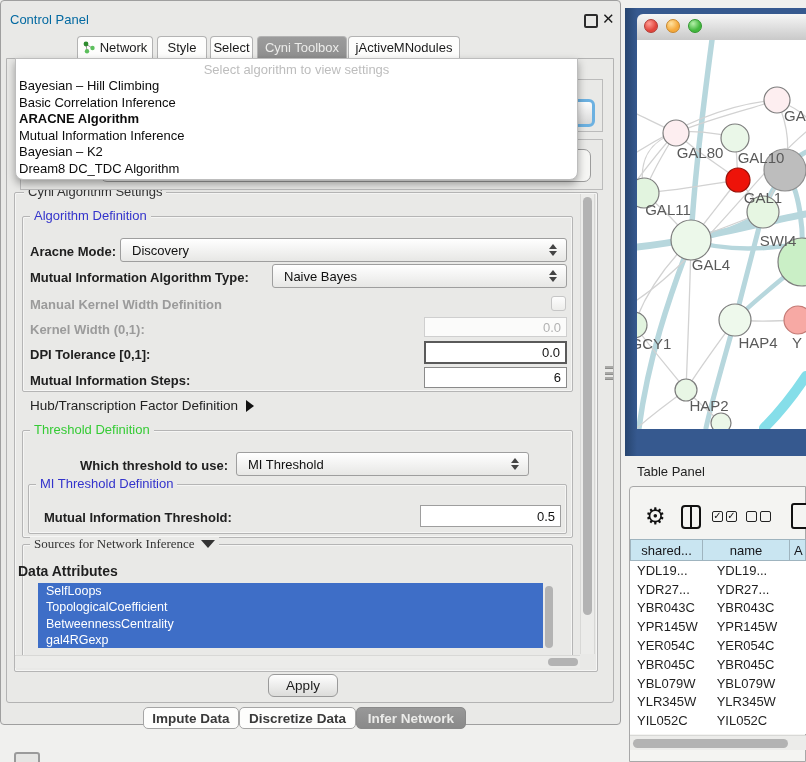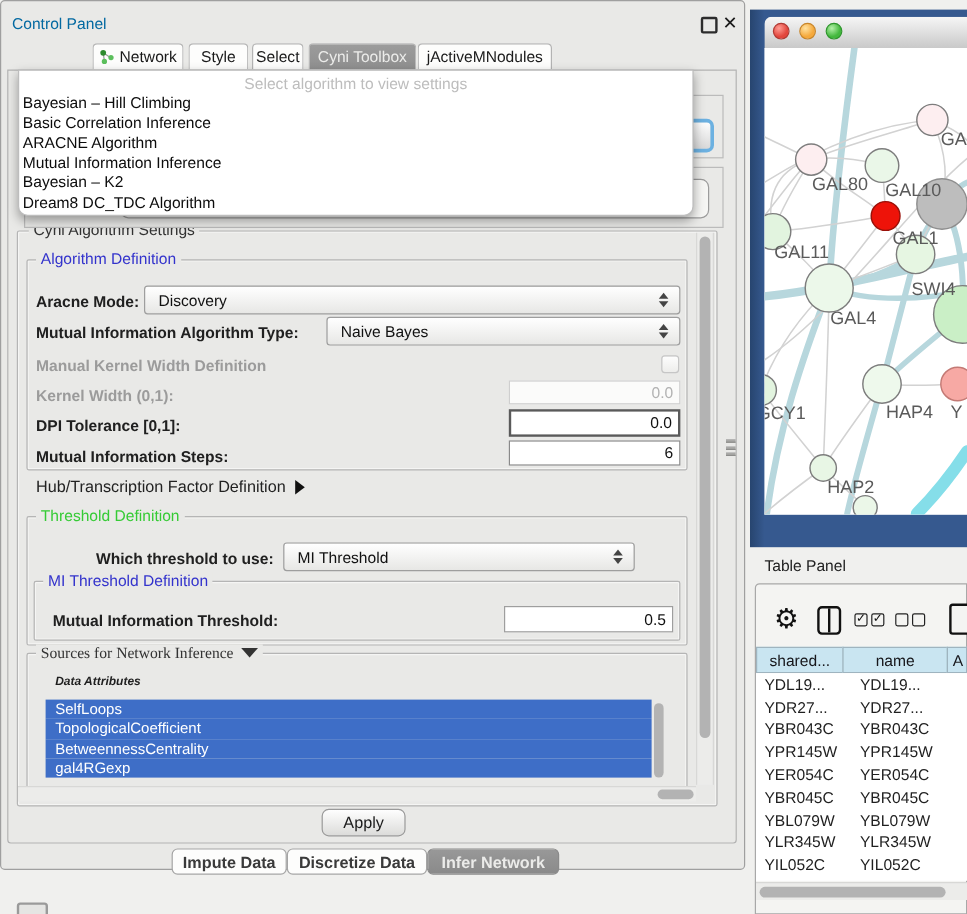--- a/index.html
+++ b/index.html
@@ -25,21 +25,21 @@
   
   .frag-group{border:1px solid #bbb;background:#e9e9e7;}
   .blue-spin{left:572px;top:99px;width:17px;height:22px;border:3px solid #6cb1e1;border-radius:6px;
     background:linear-gradient(#fdfdfd,#d8d8d8);z-index:2;}
   .frag-combo{left:100px;top:149px;width:489px;height:31px;border:1px solid #9c9c9c;border-radius:7px;background:#f6f6f4;}
   
   .popup{left:15px;top:58px;width:563px;height:122px;background:#ffffff;border:1px solid #bdbdbd;
     border-radius:0 0 8px 8px;box-shadow:0 4px 9px rgba(0,0,0,.35);z-index:10;padding-top:2px;box-sizing:border-box;}
   .dd-placeholder{text-align:center;color:#bdbdbd;font-size:13px;height:17px;line-height:17px;}
   .dd-item{padding-left:3px;font-size:13px;line-height:16.5px;color:#0c0c0c;white-space:nowrap;}
-  .dd-item.bold{font-weight:normal;}
+  .dd-item.bold{font-weight:bold;}
   
   .group{border:1px solid #b5b5b5;border-radius:2px;box-shadow:inset 0 0 0 1px rgba(255,255,255,.55);}
   .group-label{position:absolute;background:#e9e9e7;padding:0 4px;font-size:13px;line-height:14px;white-space:nowrap;}
   .lbl-blue{color:#3333cc;}
   .lbl-green{color:#35cb35;}
   .lbl-dark{color:#333;}
   .row-label{font-weight:bold;font-size:13px;color:#202020;white-space:nowrap;}
   .row-label.dis{color:#9b9b9b;}
   
   .combo{height:24px;border:1px solid #9e9e9e;border-radius:3px;background:linear-gradient(#ffffff,#e7e7e5);
@@ -224,21 +224,21 @@
   <div class="abs field plain" style="left:420px;top:505px;width:141px;height:22px;border-color:#9e9e9e;">
       <span>0.5</span>
     </div>
 
   <div class="abs" style="left:15px;top:530px;width:564px;height:125px;overflow:hidden;">
     <div class="group" style="position:absolute;left:7px;top:14px;width:549px;height:200px;"></div>
     <div class="group-label lbl-dark" style="left:15px;top:7px;display:flex;align-items:center;font-family:Liberation Serif, serif;">
       <span>Sources for Network Inference</span>
       <span class="tri-down" style="margin-left:6px;"></span>
     </div>
-    <div style="position:absolute;left:31px;top:33px;font-weight:bold;font-size:10px;font-style:italic;">Data Attributes</div>
+    <div style="position:absolute;left:3px;top:33px;font-weight:bold;font-size:14px;">Data Attributes</div>
     <div style="position:absolute;left:23px;top:53px;width:505px;">
         <div class="attr-item">SelfLoops</div>
         <div class="attr-item">TopologicalCoefficient</div>
         <div class="attr-item">BetweennessCentrality</div>
         <div class="attr-item">gal4RGexp</div>
       </div>
     <div class="sb-thumb" style="position:absolute;left:530px;top:56px;width:8px;height:62px;"></div>
   </div>
 
   <div class="abs push-btn" style="left:268px;top:674px;width:70px;height:23px;">

